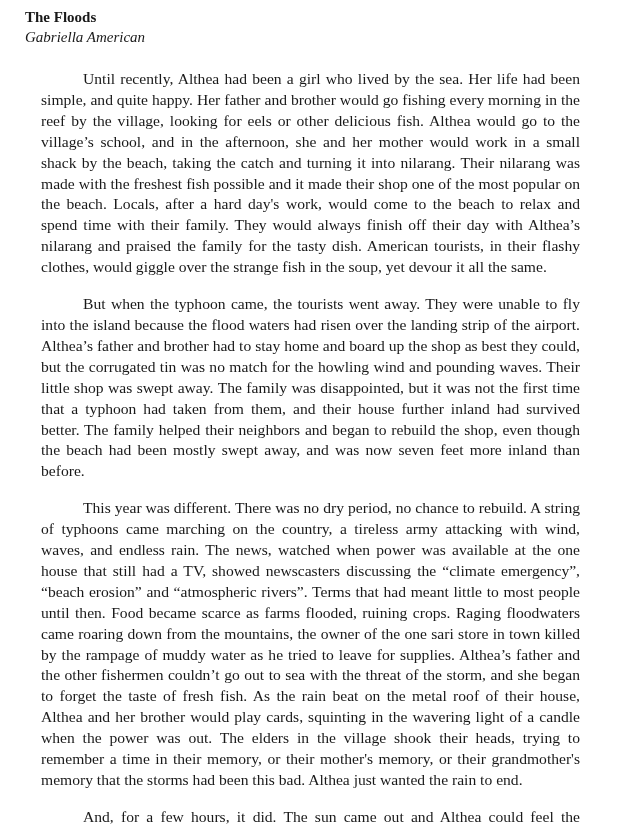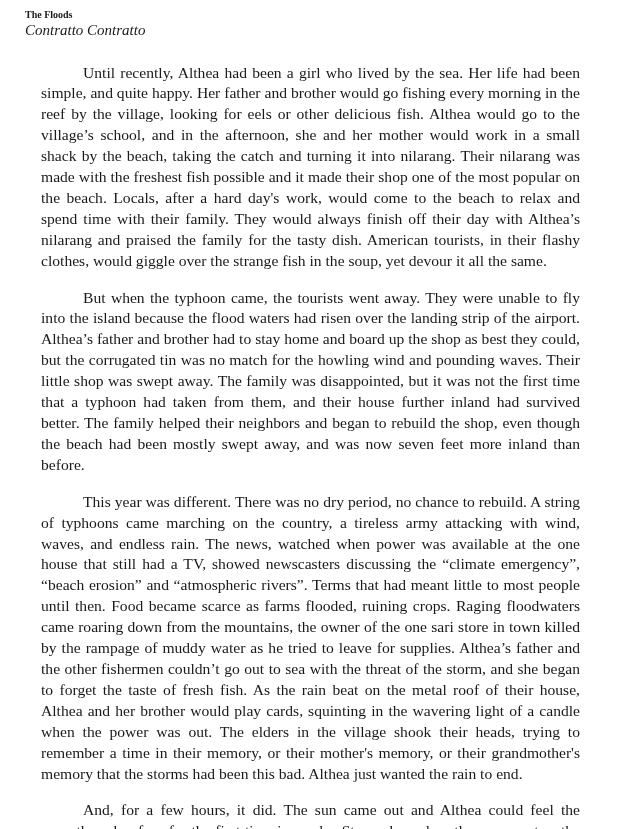--- a/index.html
+++ b/index.html
@@ -9,21 +9,21 @@
     background: #ffffff;
     font-family: "Liberation Serif", serif;
     color: #191919;
     overflow: hidden;
   }
   .page {
     padding: 8px 25px 0 25px;
     box-sizing: border-box;
   }
   .title {
-    font-size: 10px;
+    font-size: 15px;
     font-weight: bold;
     margin: 0;
     line-height: 1.3;
   }
   .author {
     font-size: 15px;
     font-style: italic;
     margin: 0 0 22px 0;
     line-height: 1.3;
   }
@@ -33,20 +33,20 @@
     text-align: justify;
     text-indent: 42px;
     margin: 16px;
   }
 </style>
 </head>
 <body>
 
 <div class="page">
   <h1 class="title">The Floods</h1>
-  <div class="author">Contratto Contratto</div>
+  <div class="author">Gabriella American</div>
   <div class="body">
     <p>Until recently, Althea had been a girl who lived by the sea. Her life had been simple, and quite happy. Her father and brother would go fishing every morning in the reef by the village, looking for eels or other delicious fish. Althea would go to the village’s school, and in the afternoon, she and her mother would work in a small shack by the beach, taking the catch and turning it into nilarang. Their nilarang was made with the freshest fish possible and it made their shop one of the most popular on the beach. Locals, after a hard day's work, would come to the beach to relax and spend time with their family. They would always finish off their day with Althea’s nilarang and praised the family for the tasty dish. American tourists, in their flashy clothes, would giggle over the strange fish in the soup, yet devour it all the same.</p>
     <p>But when the typhoon came, the tourists went away. They were unable to fly into the island because the flood waters had risen over the landing strip of the airport. Althea’s father and brother had to stay home and board up the shop as best they could, but the corrugated tin was no match for the howling wind and pounding waves. Their little shop was swept away. The family was disappointed, but it was not the first time that a typhoon had taken from them, and their house further inland had survived better. The family helped their neighbors and began to rebuild the shop, even though the beach had been mostly swept away, and was now seven feet more inland than before.</p>
     <p>This year was different. There was no dry period, no chance to rebuild. A string of typhoons came marching on the country, a tireless army attacking with wind, waves, and endless rain. The news, watched when power was available at the one house that still had a TV, showed newscasters discussing the “climate emergency”, “beach erosion” and “atmospheric rivers”. Terms that had meant little to most people until then. Food became scarce as farms flooded, ruining crops. Raging floodwaters came roaring down from the mountains, the owner of the one sari store in town killed by the rampage of muddy water as he tried to leave for supplies. Althea’s father and the other fishermen couldn’t go out to sea with the threat of the storm, and she began to forget the taste of fresh fish. As the rain beat on the metal roof of their house, Althea and her brother would play cards, squinting in the wavering light of a candle when the power was out. The elders in the village shook their heads, trying to remember a time in their memory, or their mother's memory, or their grandmother's memory that the storms had been this bad. Althea just wanted the rain to end.</p>
     <p>And, for a few hours, it did. The sun came out and Althea could feel the warmth on her face for the first time in weeks. Steam danced on the pavement as the sun began to dry the roads. That bright and hazy morning, her father and brother and all the other able-bodied adults rushed out to sea, hoping if they all went together that they could catch some fish.</p>
   </div>
 </div>
 
 </body></html>

